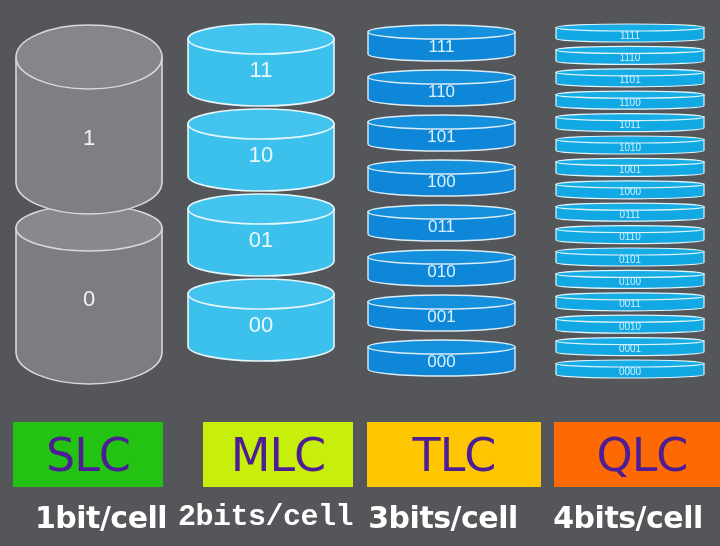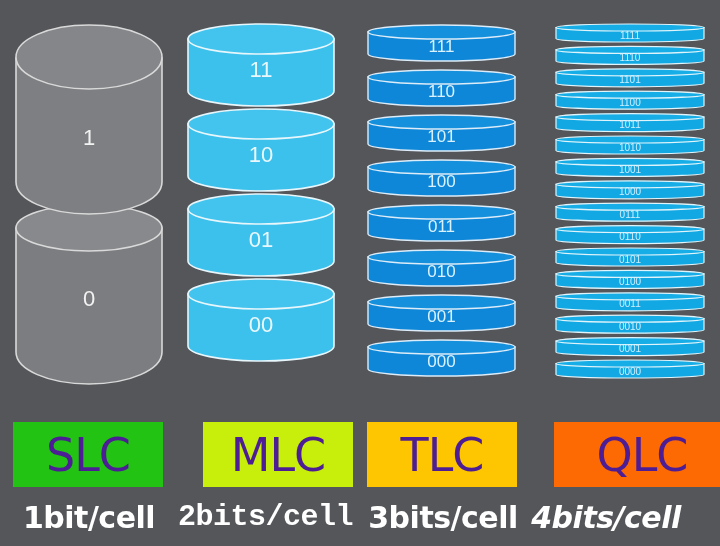--- a/index.html
+++ b/index.html
@@ -187,24 +187,24 @@
         </g>
       </svg>
   </div>
 
   <div class="label-box" style="left:13px;width:150px;background:#22c312;">
     <span>SLC</span>
   </div>
   <div class="label-box" style="left:187px;width:150px;background:#c8ee0c;margin-left:16px;">
     <span>MLC</span>
   </div>
-  <div class="label-box" style="left:367px;width:150px;background:#fdc600;">
+  <div class="label-box" style="left:367px;width:174px;background:#fdc600;">
     <span>TLC</span>
   </div>
   <div class="label-box" style="left:554px;width:176px;background:#fd6a03;">
     <span>QLC</span>
   </div>
 
-  <div class="sub" style="left:0;width:178px;">1bit/cell</div>
+  <div class="sub" style="left:12px;width:178px;">1bit/cell</div>
   <div class="sub" style="left:178px;width:172px;font-family:Liberation Mono, monospace;">2bits/cell</div>
   <div class="sub" style="left:355px;width:176px;">3bits/cell</div>
-  <div class="sub" style="left:516px;width:180px;font-style:italic;">4bits/cell</div>
+  <div class="sub" style="left:538px;width:180px;">4bits/cell</div>
 </div>
 
 </body></html>

